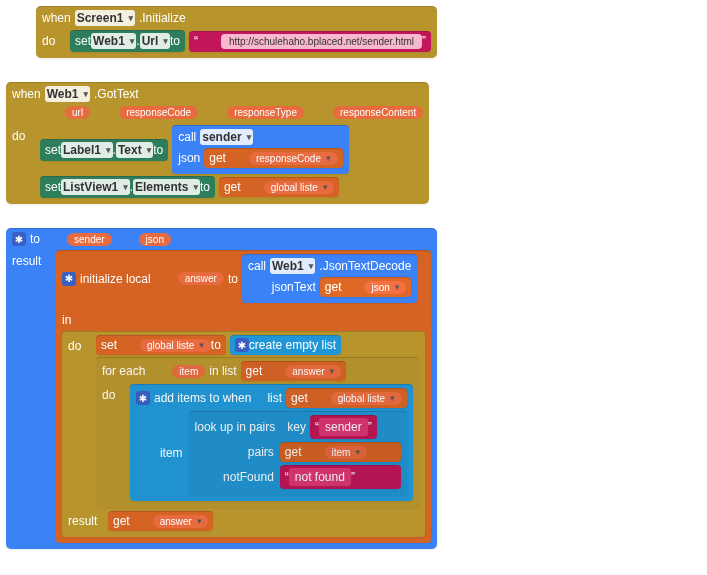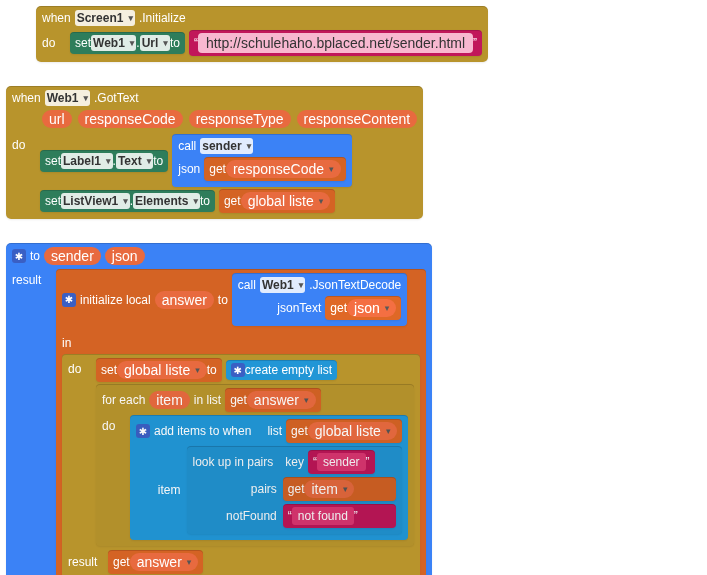--- a/index.html
+++ b/index.html
@@ -5,21 +5,21 @@
   body {
     margin: 0;
     padding: 6px;
     background: #fff;
     font-family: "Helvetica Neue", Arial, sans-serif;
     font-size: 12px;
     color: #fff;
     width: 707px;
   }
   .block { border-radius: 4px; padding: 3px 5px; display: inline-flex; align-items: center; }
-  .pill  { border-radius: 10px; padding: 1px 7px; display: inline-flex; align-items: center; gap: 3px; font-size: 14px; }
+  .pill  { border-radius: 10px; padding: 1px 7px; display: inline-flex; align-items: center; gap: 3px; font-size: 10px; margin-left: 23px; }
   .mustard { background: #b8942c; }
   .green   { background: #2e7d5b; }
   .magenta { background: #c1175a; }
   .orange  { background: #d46324; }
   .purple  { background: #3b82f6; }
   .blue    { background: #2196d6; }
   .redpill { background: #e86a3f; color:#fff; }
   .pink    { background: #f8b8d0; color: #333; }
   .pinktxt { background: #de3773; color:#fff; padding:2px 6px; border-radius:3px; }
   .drop    { background: rgba(255,255,255,0.85); color:#333; padding:1px 2px; border-radius: 3px; display:inline-flex; align-items:center; gap:3px;font-weight:bold;}

